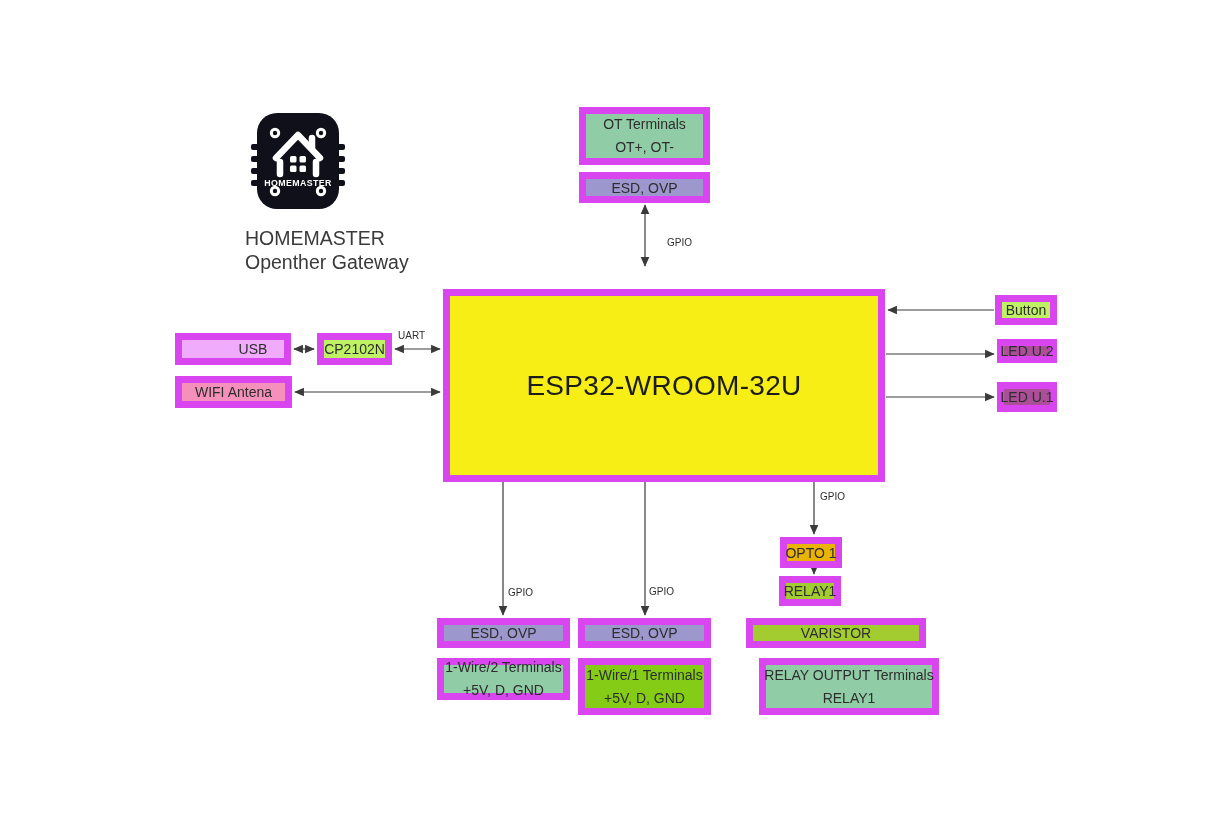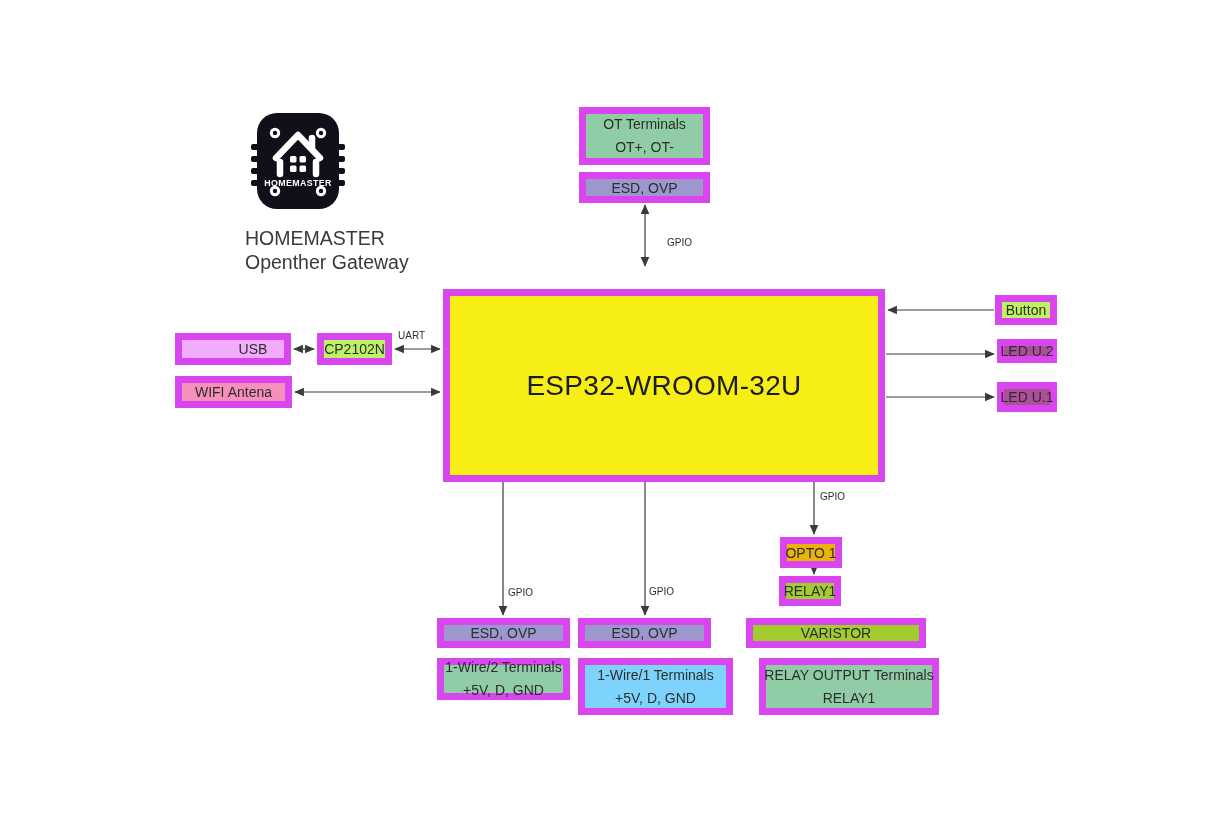--- a/index.html
+++ b/index.html
@@ -143,21 +143,21 @@
   <div class="box" style="left: 437px; top: 618px; width: 133px; height: 30px; background-color: rgb(156, 151, 205);">
     <span>ESD, OVP</span>
   </div>
   <div class="box" style="left: 578px; top: 618px; width: 133px; height: 30px; background-color: rgb(156, 151, 205);">
     <span>ESD, OVP</span>
   </div>
   <div class="box stack" style="left: 437px; top: 658px; width: 133px; height: 42px; background-color: rgb(144, 204, 166);">
     <div>1-Wire/2 Terminals</div>
     <div>+5V, D, GND</div>
   </div>
-  <div class="box stack" style="left: 578px; top: 658px; width: 155px; height: 57px; background-color: #7dd3fc; text-align: center;">
+  <div class="box stack" style="left: 578px; top: 658px; width: 133px; height: 57px; background-color: #84cc16; text-align: center;">
     <div>1-Wire/1 Terminals</div>
     <div>+5V, D, GND</div>
   </div>
 
   <div class="wire-label" style="left:398px;top:330px;">UART</div>
   <div class="wire-label" style="left:667px;top:237px;">GPIO</div>
   <div class="wire-label" style="left:820px;top:491px;">GPIO</div>
   <div class="wire-label" style="left:508px;top:587px;">GPIO</div>
   <div class="wire-label" style="left:649px;top:586px;">GPIO</div>
 

